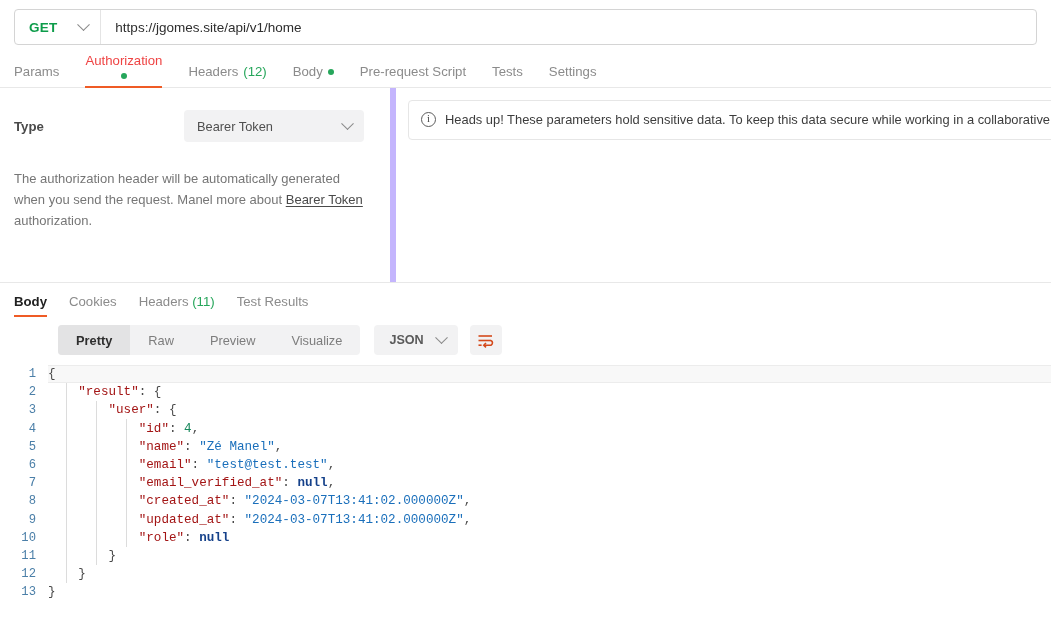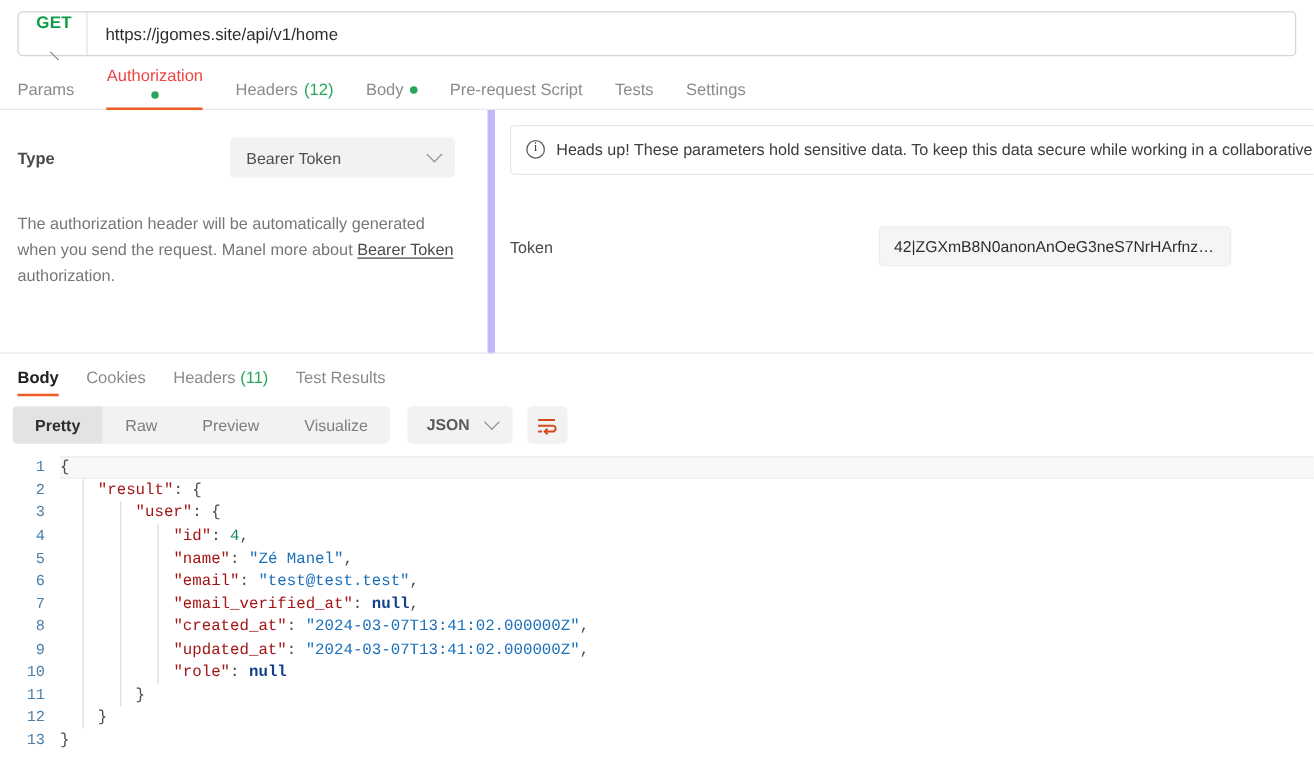--- a/index.html
+++ b/index.html
@@ -30,21 +30,20 @@
     background: #fff;
   }
   .method-select {
     display: flex;
     align-items: center;
     gap: 22px;
     padding: 0 12px 0 14px;
     border-right: 1px solid #e4e4e4;
     cursor: pointer;
     user-select: none;
-    flex-direction: column;
   }
   .method-label {
     color: #0d9c4a;
     font-weight: 700;
     font-size: 13.5px;
     letter-spacing: .2px;
   }
   .chev {
     width: 9px; height: 9px;
     border-right: 1.4px solid #8a8a8a;
@@ -252,20 +251,21 @@
     left: 0; right: 0; bottom: 0;
     height: 2px;
     background: #ef5b25;
   }
 
   .viewbar {
     display: flex;
     align-items: center;
     padding: 8px 14px 7px 10px;
     gap: 8px;
+    margin-left: 48px;
   }
   .seg {
     display: flex;
     background: #f2f2f3;
     border-radius: 4px;
     overflow: hidden;
     height: 30px;
   }
   .seg-item {
     font-size: 12.8px;
@@ -411,24 +411,20 @@
       <span>The authorization header will be automatically generated when you send the request. Manel more about </span><a>Bearer Token</a><span> authorization.</span>
     </div>
   </div>
 
   <div class="auth-right">
     <div class="notice">
       <span class="info-ico"></span>
       <div class="notice-text">
         <span>Heads up! These parameters hold sensitive data. To keep this data secure while working in a collaborative environment, we recommend using </span>
       </div>
-    </div>
-    <div class="token-row">
-      <span class="token-label">Token</span>
-      <input class="token-input" type="text" value="42|ZGXmB8N0anonAnOeG3neS7NrHArfnzł…" placeholder="Token" style="">
     </div>
   </div>
 </div>
 
 <div class="resp-tabs">
   <div class="resp-tab active">
     <span>Body</span>
   </div>
   <div class="resp-tab">
     <span>Cookies</span>

